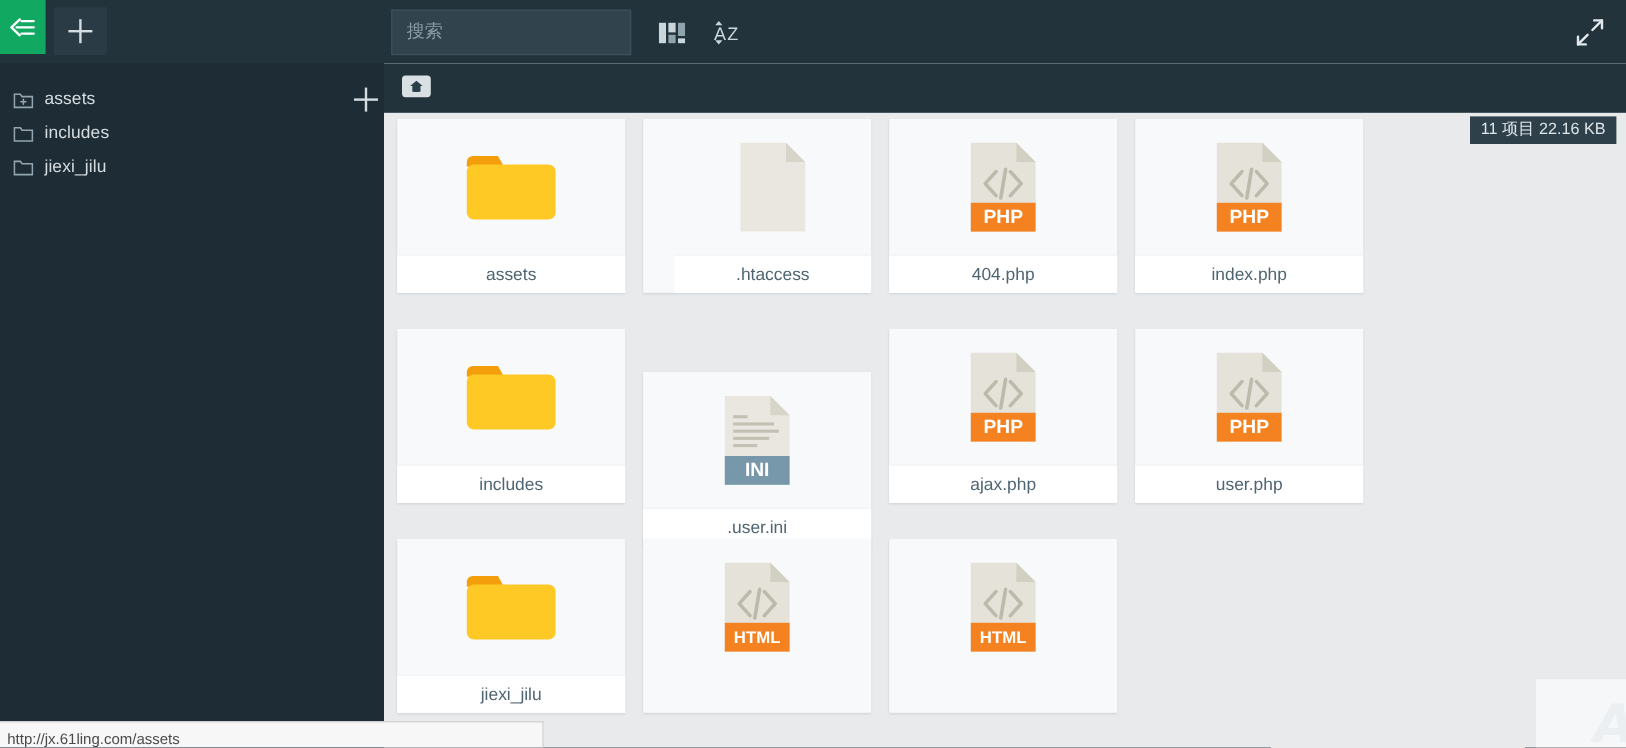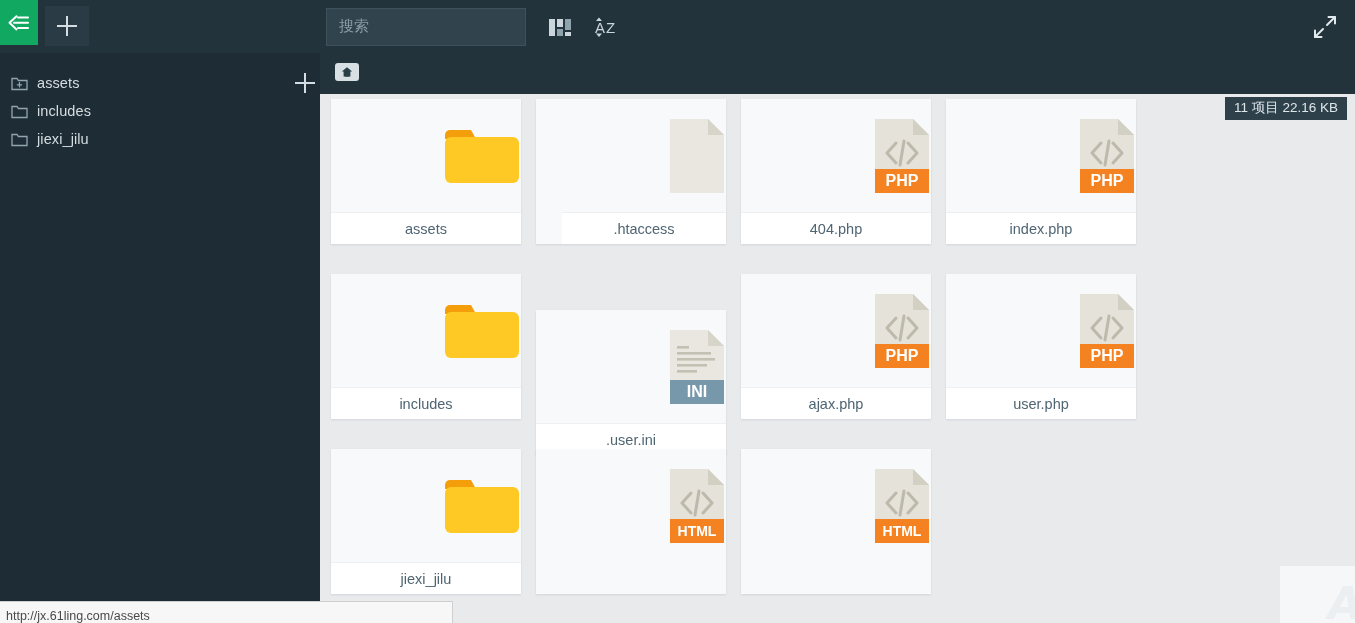--- a/index.html
+++ b/index.html
@@ -166,21 +166,21 @@
     height: 145px;
     background: #f7f9fa;
     box-shadow: 0 1px 2px rgba(20,40,60,.10);
     cursor: pointer;
     box-sizing: border-box;
   }
   .tile-thumb {
     height: 113px;
     display: flex;
     align-items: center;
-    justify-content: flex-end;
+    justify-content: center;
   }
   .tile-label {
     height: 32px;
     background: #ffffff;
     border-top: 1px solid #eef1f3;
     color: #4f6572;
     font-size: 14.5px;
     display: flex;
     align-items: center;
     justify-content: center;

